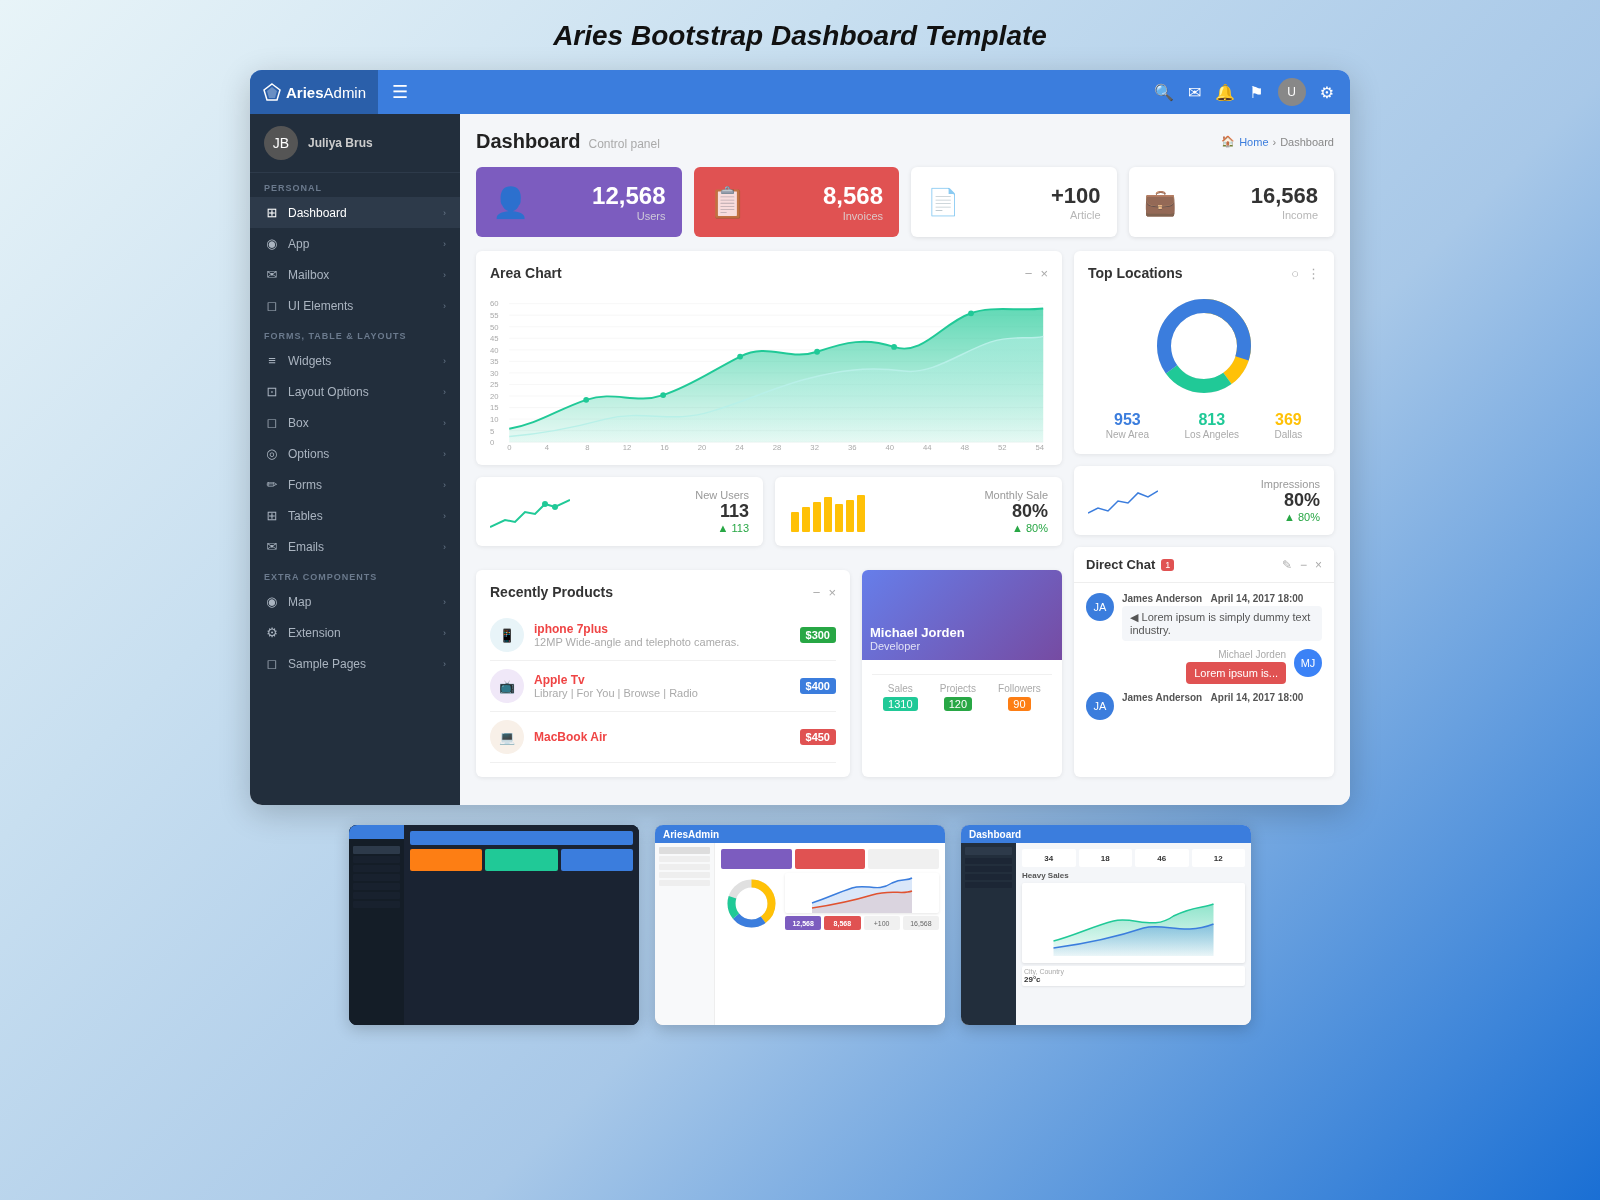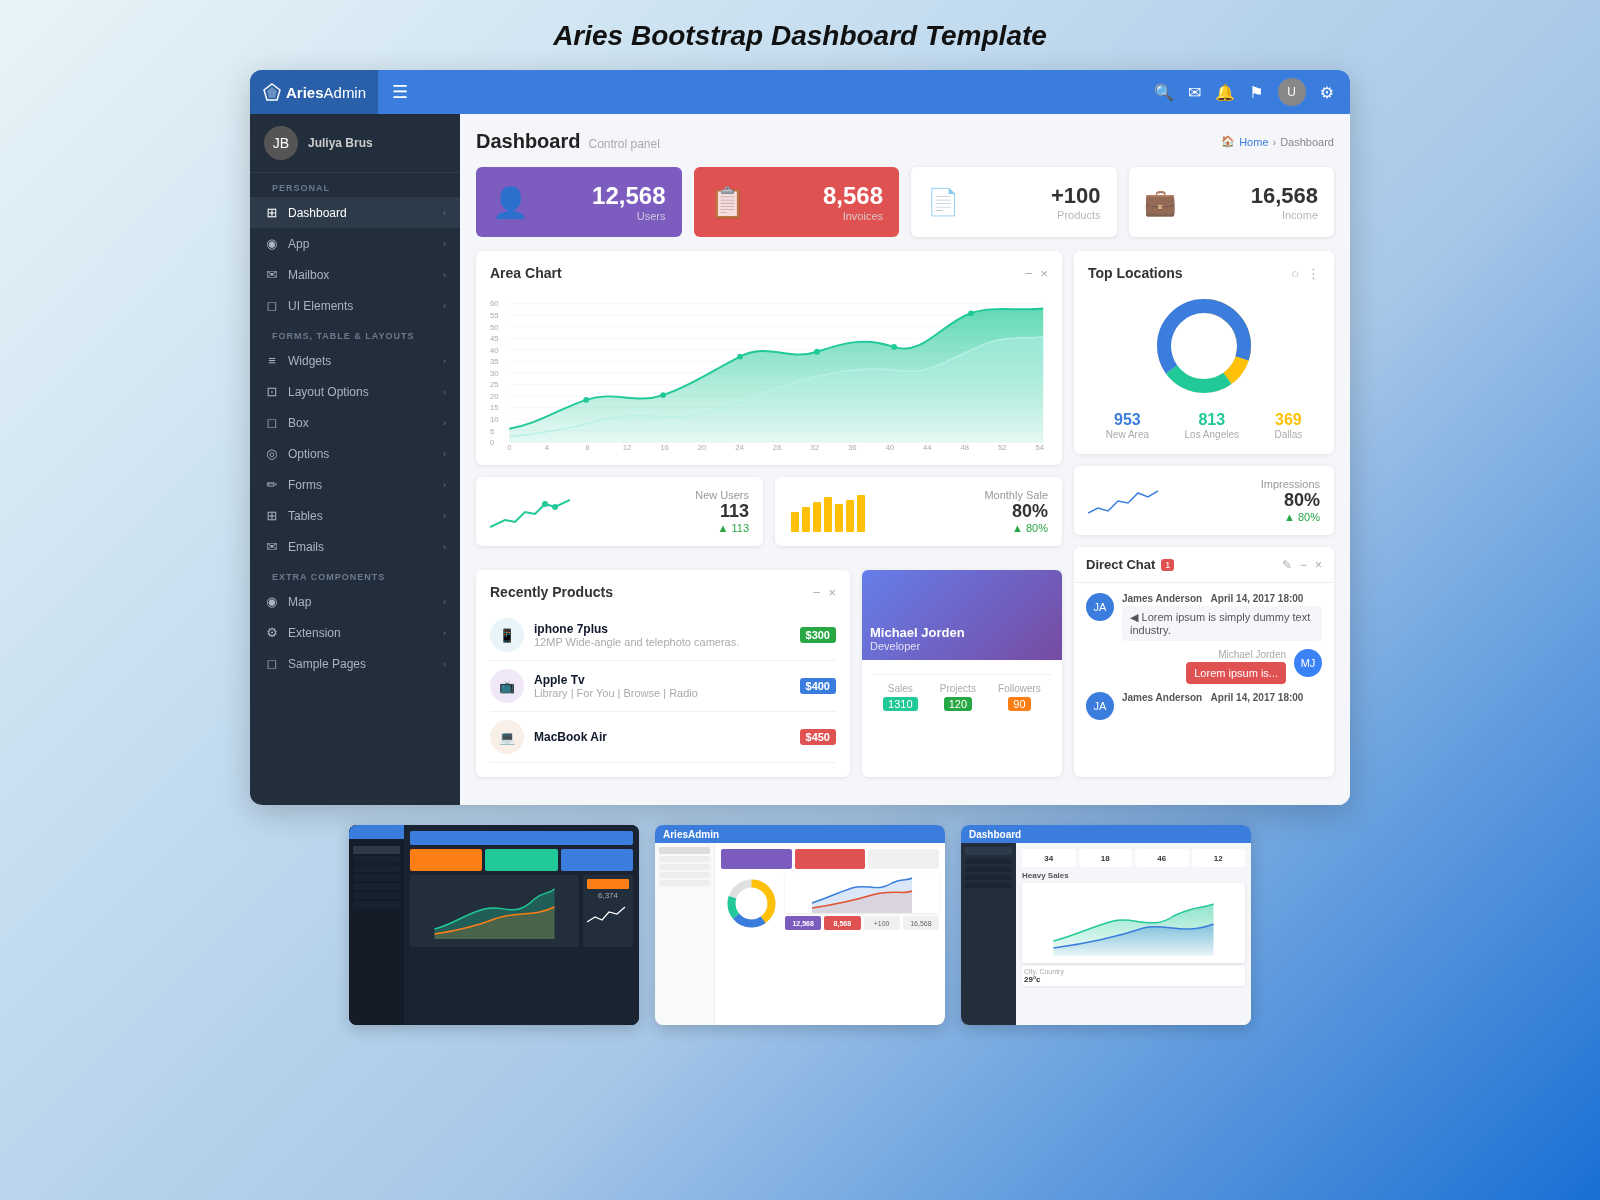--- a/index.html
+++ b/index.html
@@ -46,21 +46,21 @@
     }
     .sidebar-user {
       padding: 12px 14px;
       display: flex;
       align-items: center;
       gap: 10px;
       border-bottom: 1px solid #2d3a4a;
     }
     .sidebar-avatar { width: 34px; height: 34px; border-radius: 50%; background: #555; display: flex; align-items: center; justify-content: center; color: #fff; font-size: 14px; }
     .sidebar-username { color: #ccc; font-size: 12px; font-weight: 600; }
-    .sidebar-section-label { color: #6b7a8d; font-size: 9px; font-weight: 700; letter-spacing: 1px; padding: 10px 22px 4px; text-transform: uppercase; }
+    .sidebar-section-label { color: #6b7a8d; font-size: 9px; font-weight: 700; letter-spacing: 1px; padding: 10px 14px 4px; text-transform: uppercase; }
     .sidebar-item {
       display: flex;
       align-items: center;
       padding: 8px 14px;
       color: #aab4c0;
       font-size: 12px;
       cursor: pointer;
       gap: 8px;
       justify-content: space-between;
     }
@@ -134,21 +134,21 @@
     .recently-products {
       flex: 1;
       background: #fff;
       border-radius: 6px;
       box-shadow: 0 1px 4px rgba(0,0,0,0.08);
       padding: 14px;
     }
     .product-item { display: flex; align-items: center; gap: 10px; padding: 8px 0; border-bottom: 1px solid #f0f0f0; }
     .product-avatar { width: 34px; height: 34px; border-radius: 50%; background: #ddd; display: flex; align-items: center; justify-content: center; font-size: 13px; }
     .product-info { flex: 1; }
-    .product-name { font-size: 12px; font-weight: 600; color: #0f172a; }
+    .product-name { font-size: 12px; font-weight: 600; color: #ef4444; }
     .product-desc { font-size: 11px; color: #aaa; }
     .product-price { font-size: 11px; font-weight: 700; padding: 2px 6px; border-radius: 3px; color: #fff; margin-left: 48px; }
     .price-green { background: #28a745; }
     .price-blue { background: #3b7ddd; }
     .price-red { background: #e05252; }
 
     .profile-card {
       width: 200px;
       background: #fff;
       border-radius: 6px;
@@ -441,21 +441,21 @@
           <span class="stat-icon" style="color:#fff;font-size:30px;">📋</span>
           <div>
             <div class="stat-value" style="color:#fff;">8,568</div>
             <div class="stat-label" style="color:#ddd;">Invoices</div>
           </div>
         </div>
         <div class="stat-card white">
           <span class="stat-icon" style="color:#aaa;font-size:26px;">📄</span>
           <div>
             <div class="stat-value">+100</div>
-            <div class="stat-label" style="color:#aaa;">Products</div>
+            <div class="stat-label" style="color:#aaa;">Article</div>
           </div>
         </div>
         <div class="stat-card white">
           <span class="stat-icon" style="color:#aaa;font-size:26px;">💼</span>
           <div>
             <div class="stat-value">16,568</div>
             <div class="stat-label" style="color:#aaa;">Income</div>
           </div>
         </div>
       </div>
@@ -751,37 +751,20 @@
           <div style="background:#1a2332;height:7px;border-radius:1px;margin-bottom:2px;opacity:0.7;"></div>
           <div style="background:#1a2332;height:7px;border-radius:1px;opacity:0.7;"></div>
         </div>
       </div>
       <div class="thumb1-main">
         <div class="thumb1-header"></div>
         <div class="thumb1-cards">
           <div class="thumb1-card orange"></div>
           <div class="thumb1-card teal"></div>
           <div class="thumb1-card blue"></div>
-        </div>
-        <div style="display:flex;gap:4px;flex:1;">
-          <div style="background:#222e3c;flex:1;border-radius:2px;padding:4px;">
-            <svg width="100%" height="60" viewBox="0 0 120 60">
-              <path d="M0,50 C20,45 30,35 50,30 C70,25 80,40 100,20 C110,12 115,15 120,10 L120,60 L0,60Z" fill="#20c99750"></path>
-              <path d="M0,50 C20,45 30,35 50,30 C70,25 80,40 100,20 C110,12 115,15 120,10" fill="none" stroke="#20c997" stroke-width="1.5"></path>
-              <path d="M0,55 C20,52 40,48 60,40 C80,32 100,38 120,28 L120,60 L0,60Z" fill="#fd7e1430"></path>
-              <path d="M0,55 C20,52 40,48 60,40 C80,32 100,38 120,28" fill="none" stroke="#fd7e14" stroke-width="1.5"></path>
-            </svg>
-          </div>
-          <div style="background:#222e3c;width:50px;border-radius:2px;padding:4px;display:flex;flex-direction:column;gap:2px;">
-            <div style="background:#fd7e14;height:10px;border-radius:1px;"></div>
-            <div style="font-size:8px;color:#aaa;text-align:center;">6,374</div>
-            <svg width="40" height="25" viewBox="0 0 40 25">
-              <polyline points="0,20 8,15 15,18 22,10 30,12 38,5" fill="none" stroke="#fff" stroke-width="1.2"></polyline>
-            </svg>
-          </div>
         </div>
       </div>
     </div>
   </div>
 
   <div class="thumbnail">
     <div class="thumb2-bg">
       <div class="thumb2-header" style="display:flex;align-items:center;padding:0 8px;">
         <span style="color:#fff;font-size:10px;font-weight:700;">AriesAdmin</span>
       </div>

